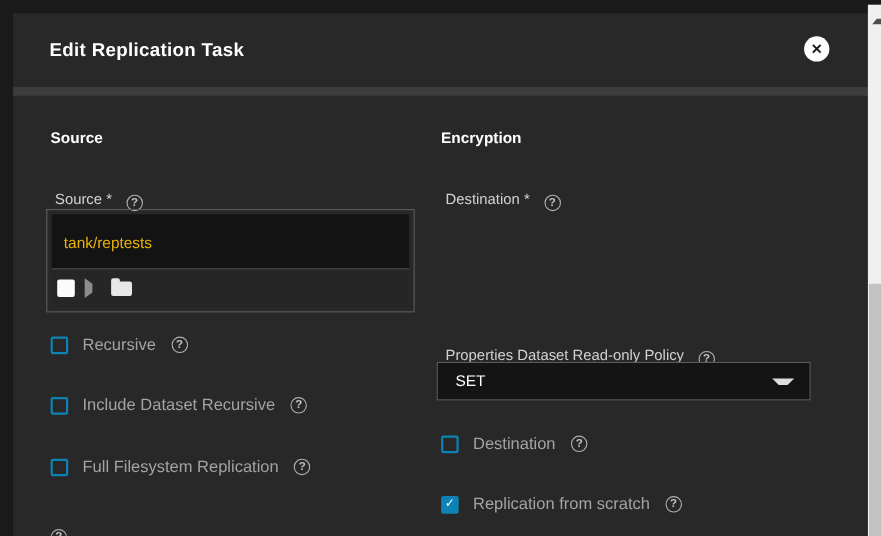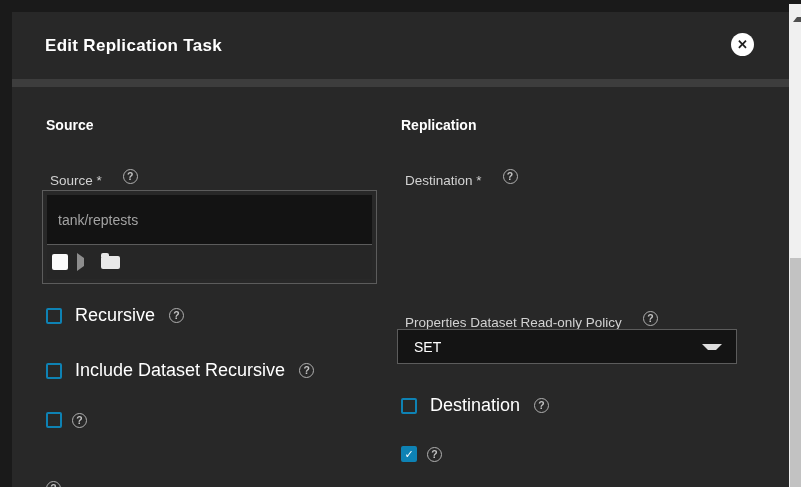--- a/index.html
+++ b/index.html
@@ -23,32 +23,32 @@
     display:flex; align-items:center; justify-content:center;
   }
   .close-x { color:#1d1d1d; font-size:13px; font-weight:bold; line-height:1; }
   .divider { position:absolute; top:67px; left:0; width:100%; height:1px; background:#3d3d3d; }
 
   .col { position:absolute; top:74px; height:405px; }
   .col-left  { left:30px;  width:335px; }
   .col-right { left:385px; width:340px; }
 
   .section-header { position:absolute; left:0; font-size:14px; font-weight:bold; color:#ffffff; }
-  .label-row { position:absolute; left:0; display:flex; align-items:flex-start; gap:17px; }
+  .label-row { position:absolute; left:0; display:flex; align-items:flex-end; gap:9px; }
   .label-text { font-size:13.5px; color:#d2d2d2; }
   .help {
     width:15px; height:15px; border:1px solid #b0b0b0; border-radius:50%;
     color:#c2c2c2; font-size:10.5px; font-weight:bold; line-height:1;
     display:inline-flex; align-items:center; justify-content:center; flex:0 0 auto;
   }
 
   .explorer { position:absolute; left:0; width:100%; border:1px solid #5c5c5c; }
   .explorer-input {
     height:50px; background:#131313; border-bottom:1px solid #5c5c5c;
-    color:#a3a3a3; font-size:14px; display:flex; align-items:center; padding-left:11px;
+    color:#eab308; font-size:14px; display:flex; align-items:center; padding-left:11px;
   }
   .explorer-tree {
     height:34px; background:#262626; display:flex; align-items:center;
     padding-left:5px; gap:9px;
   }
   .tree-checkbox { width:16px; height:16px; background:#fbfbfb; border-radius:2px; flex:0 0 auto; }
   .tree-arrow {
     width:0; height:0; flex:0 0 auto;
     border-left:7px solid #8d8d8d; border-top:5px solid transparent; border-bottom:5px solid transparent;
   }
@@ -58,27 +58,27 @@
     background:#e8e8e8; border-radius:2px 2px 0 0;
   }
 
   .cb-row { position:absolute; left:0; display:flex; align-items:center; }
   .cb-box {
     width:16px; height:16px; border:2px solid #0e82b4; border-radius:2px; flex:0 0 auto;
     display:flex; align-items:center; justify-content:center;
     color:transparent; font-size:11px; line-height:1;
   }
   .cb-box.checked { background:#0e82b4; color:#ffffff; }
-  .cb-label { margin-left:9px; font-size:18px; color:#ffffff; }
+  .cb-label { margin-left:9px; font-size:15px; color:#a3a3a3; }
   .cb-row .help { margin-left:10px; }
 
   .select-box {
     position:absolute; left:0; width:100%; height:35px; background:#141414;
     border:1px solid #5c5c5c; color:#ffffff; font-size:14px;
-    display:flex; align-items:center; padding-left:12px; cursor:pointer;
+    display:flex; align-items:flex-start; padding-left:12px; cursor:pointer;
   }
   .select-caret {
     position:absolute; right:14px; top:14px; width:0; height:0;
     border-left:6.5px solid transparent; border-right:6.5px solid transparent;
     border-top:6.5px solid #dedede;
   }
 
   .scrollbar {
     position:absolute; right:0; top:0; width:16px; height:487px; background:#f0f0f0;
   }
@@ -126,31 +126,32 @@
     </div>
 
     <div class="cb-row" style="top:266px">
       <span class="cb-box"></span>
       <span class="cb-label">Include Dataset Recursive</span>
       <span class="help">?</span>
     </div>
 
     <div class="cb-row" style="top:322px">
       <span class="cb-box"></span>
+      <span class="cb-label">Full Filesystem Replication</span>
       <span class="help">?</span>
     </div>
 
     <div class="label-row" style="top:391px">
       <span class="help">?</span>
     </div>
 
   </div>
 
   <div class="col col-right">
-    <div class="section-header" style="top:27px">Replication</div>
+    <div class="section-header" style="top:27px">Encryption</div>
 
     <div class="label-row" style="top:79px">
       <span class="label-text">Destination *</span>
       <span class="help">?</span>
     </div>
 
 
     <div class="label-row" style="top:221px">
       <span class="label-text">Properties Dataset Read-only Policy</span>
       <span class="help">?</span>
@@ -162,20 +163,21 @@
     </div>
 
     <div class="cb-row" style="top:301px">
       <span class="cb-box"></span>
       <span class="cb-label">Destination</span>
       <span class="help">?</span>
     </div>
 
     <div class="cb-row" style="top:356px">
       <span class="cb-box checked">✓</span>
+      <span class="cb-label">Replication from scratch</span>
       <span class="help">?</span>
     </div>
   </div>
 
 </div>
 
 <div class="scrollbar">
   <div class="scrollbar-up"></div>
   <div class="scrollbar-thumb"></div>
 </div>

